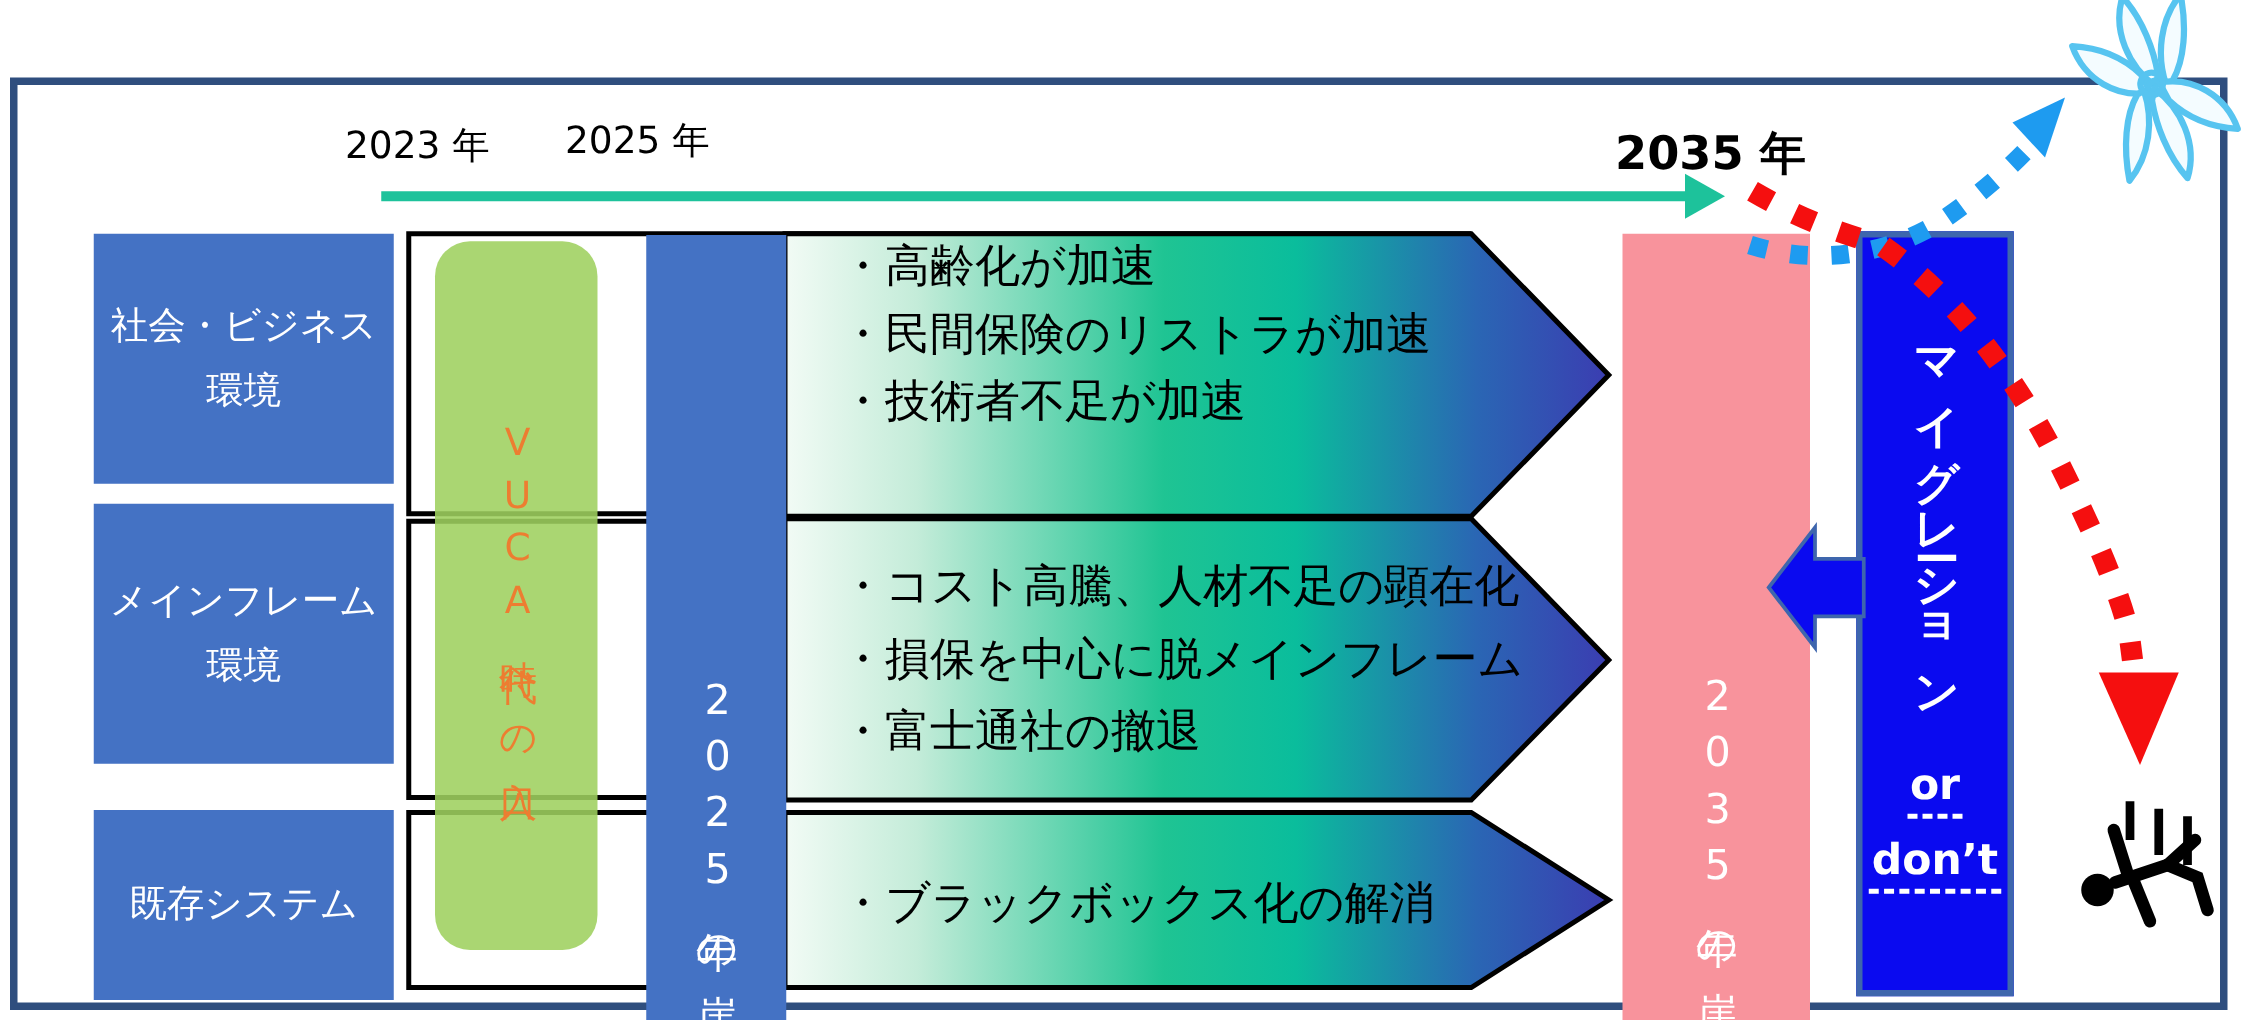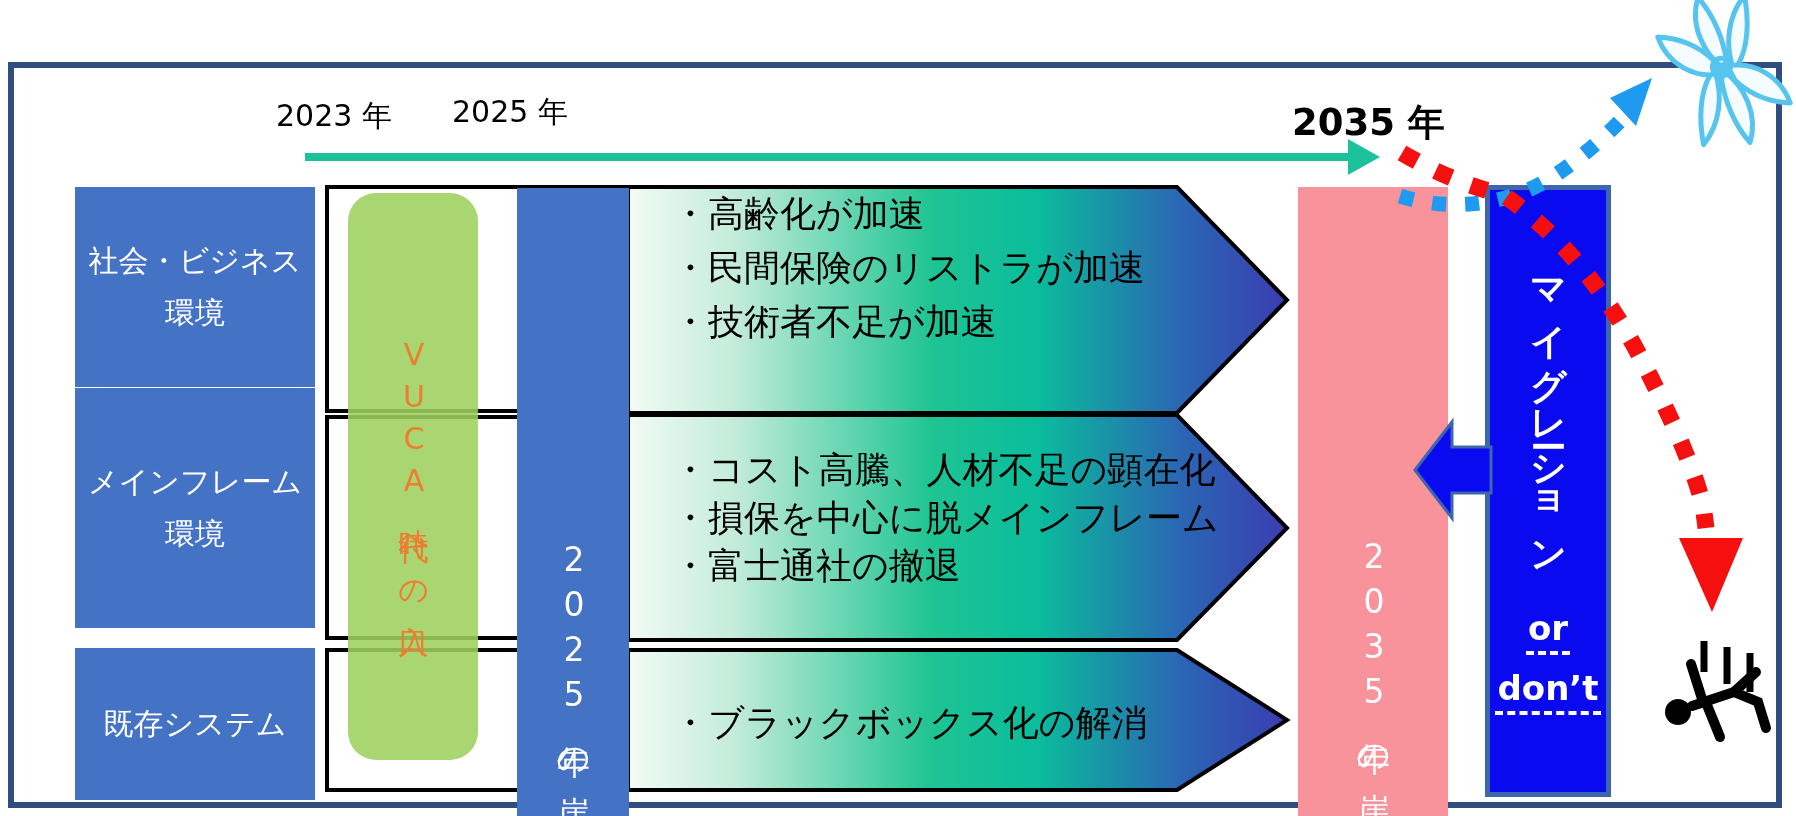--- a/index.html
+++ b/index.html
@@ -67,34 +67,34 @@
     </defs>
     <polygon points="628,187 1177,187 1287,300 1177,413 628,413" fill="url(#arrg)" stroke="#000" stroke-width="4"></polygon>
     <polygon points="628,415 1177,415 1287,528 1177,640 628,640" fill="url(#arrg)" stroke="#000" stroke-width="4"></polygon>
     <polygon points="628,650 1177,650 1287,720 1177,790 628,790" fill="url(#arrg)" stroke="#000" stroke-width="4"></polygon>
   </svg>
 
   <div class="abs srow" style="top:187px;height:200px;">
     <span>社会・ビジネス
 環境</span>
   </div>
-  <div class="abs srow" style="top:388px;height:240px;">
+  <div class="abs srow" style="top:403px;height:208px;">
     <span>メインフレーム
 環境</span>
   </div>
   <div class="abs srow" style="top:648px;height:152px;">
     <span>既存システム</span>
   </div>
 
   <div class="abs bullets" style="top:196px;">
     <span>・高齢化が加速</span>
     <span>・民間保険のリストラが加速</span>
     <span>・技術者不足が加速</span>
   </div>
-  <div class="abs bullets" style="top:452px;gap:12px;">
+  <div class="abs bullets" style="top:452px;gap:22px;">
     <span>・コスト高騰、人材不足の顕在化</span>
     <span>・損保を中心に脱メインフレーム</span>
     <span>・富士通社の撤退</span>
   </div>
   <div class="abs bullets" style="top:705px;">
     <span>・ブラックボックス化の解消</span>
   </div>
 
   <div class="abs vuca">
     <span class="vtext">VUCA時代への入口</span>

